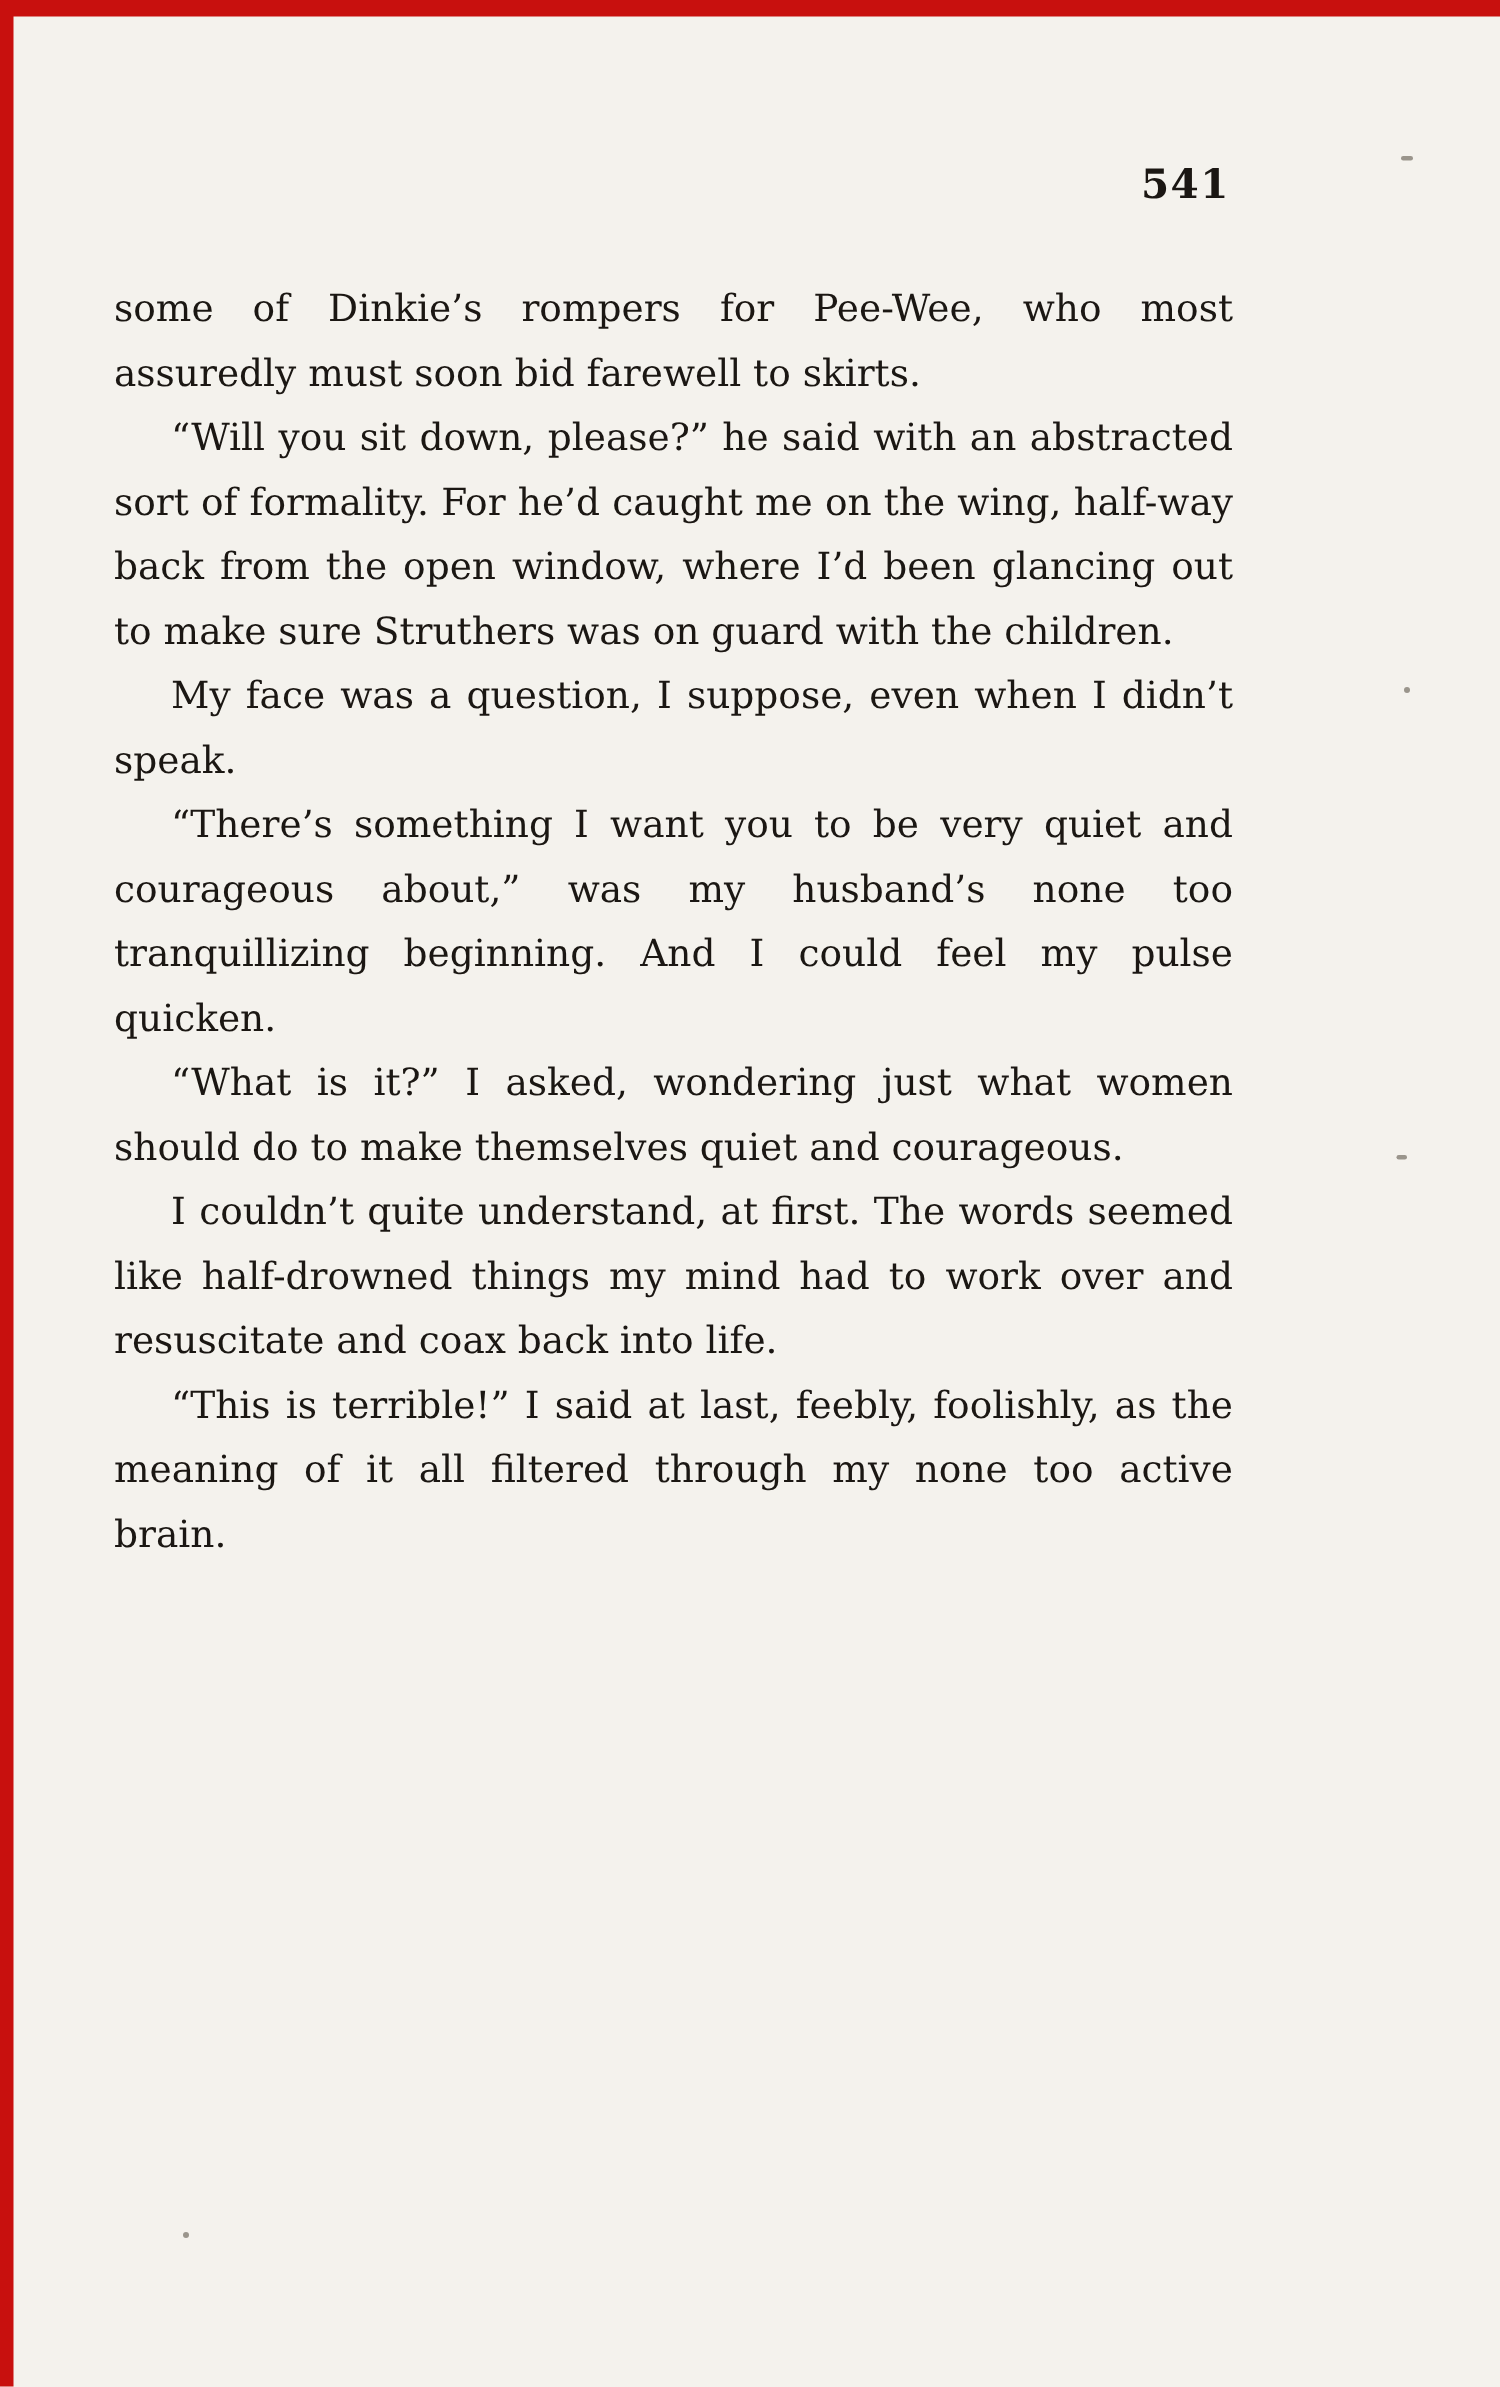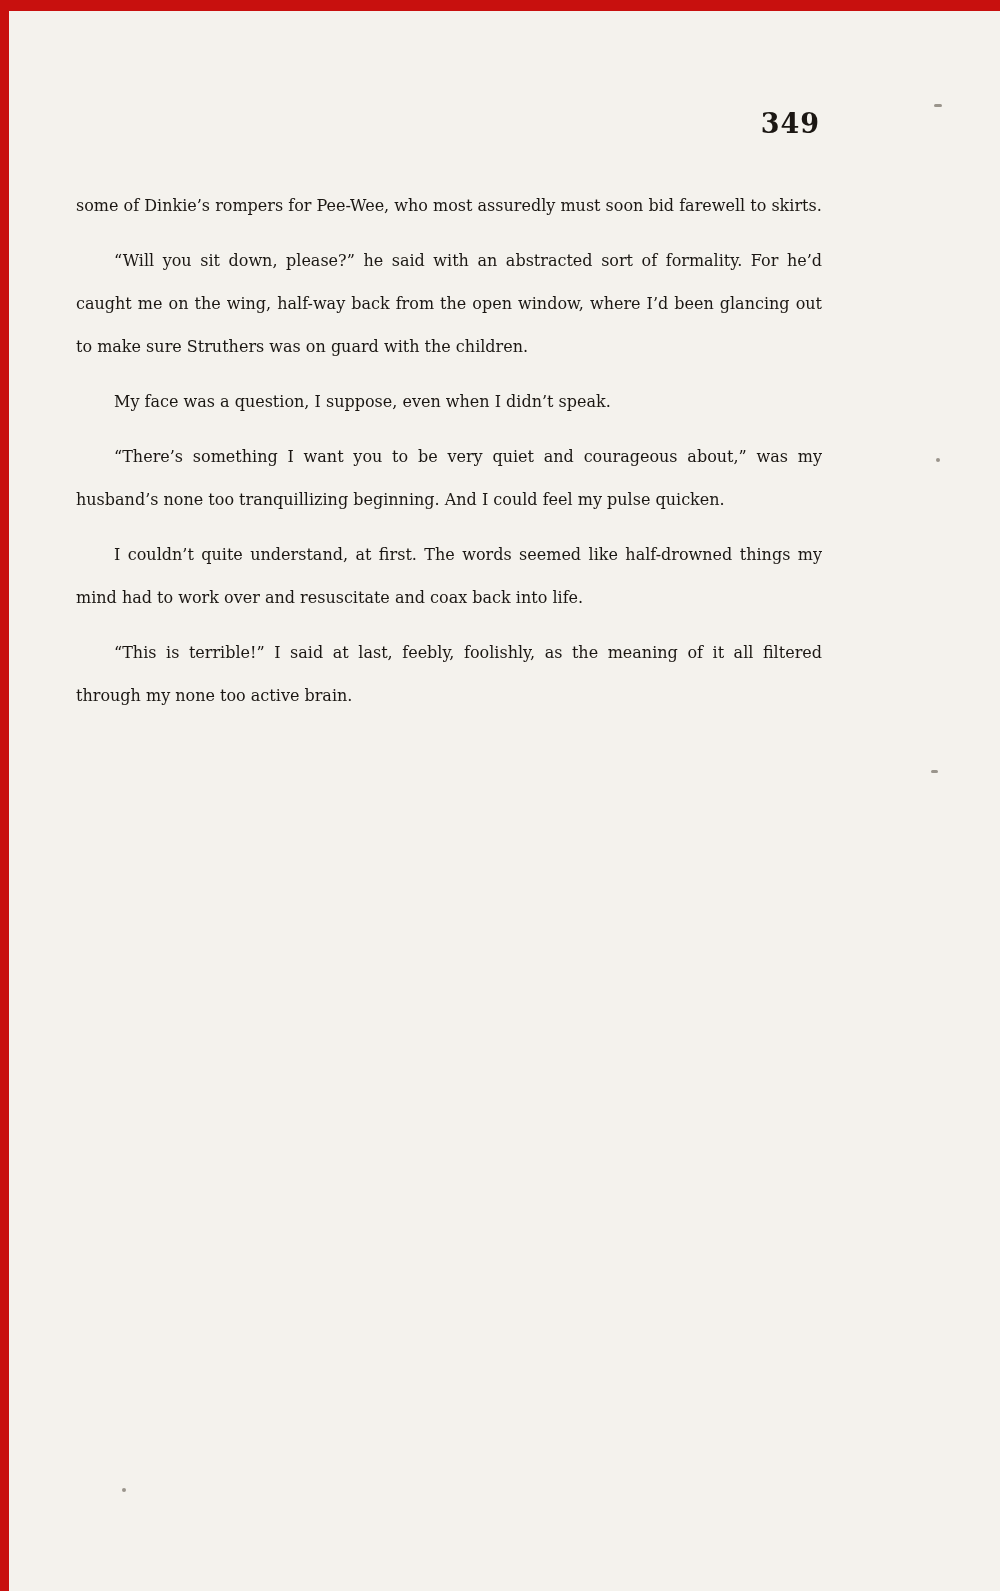--- a/index.html
+++ b/index.html
@@ -48,31 +48,30 @@
     left: 50%;
     transform: translateX(-50%);
   }
   .running-head .head-page-number {
     position: absolute;
     right: 2px;
     letter-spacing: 1px;
   }
   .page-body {
     margin-top: 32px;
-    font-size: 16px;
+    font-size: 25px;
     line-height: 43px;
     text-align: justify;
   }
   .page-body p.para {
     margin: 0;
     padding: 0;
   }
   .page-body p.para.indent {
     text-indent: 38px;
-    margin-top: 12px;
   }
   .scan-speck {
     position: absolute;
     background: #9a958c;
     border-radius: 2px;
     z-index: 2;
   }
   .speck-1 { right: 58px; top: 104px; width: 8px; height: 3px; }
   .speck-2 { right: 60px; top: 458px; width: 4px; height: 4px; }
   .speck-3 { right: 62px; top: 770px; width: 7px; height: 3px; }
@@ -84,25 +83,26 @@
 <div class="scan-edge-top"></div>
 <div class="scan-edge-left"></div>
 
 <div class="scan-speck speck-1"></div>
 <div class="scan-speck speck-2"></div>
 <div class="scan-speck speck-3"></div>
 <div class="scan-speck speck-4"></div>
 
 <div class="page-column">
   <div class="running-head">
-    <span class="head-page-number">349</span>
+    <span class="head-page-number">541</span>
   </div>
 
   <div class="page-body">
 
   <p class="para">some of Dinkie’s rompers for Pee-Wee, who most assuredly must soon bid farewell to skirts.</p>
       <p class="para indent">“Will you sit down, please?” he said with an abstracted sort of formality.  For he’d caught me on the wing, half-way back from the open window, where I’d been glancing out to make sure Struthers was on guard with the children.</p>
       <p class="para indent">My face was a question, I suppose, even when I didn’t speak.</p>
       <p class="para indent">“There’s something I want you to be very quiet and courageous about,” was my husband’s none too tranquillizing beginning.  And I could feel my pulse quicken.</p>
+      <p class="para indent">“What is it?” I asked, wondering just what women should do to make themselves quiet and courageous.</p>
       <p class="para indent">I couldn’t quite understand, at first.  The words seemed like half-drowned things my mind had to work over and resuscitate and coax back into life.</p>
       <p class="para indent">“This is terrible!” I said at last, feebly, foolishly, as the meaning of it all filtered through my none too active brain.</p>
     </div>
 </div>
 
 </body></html>

